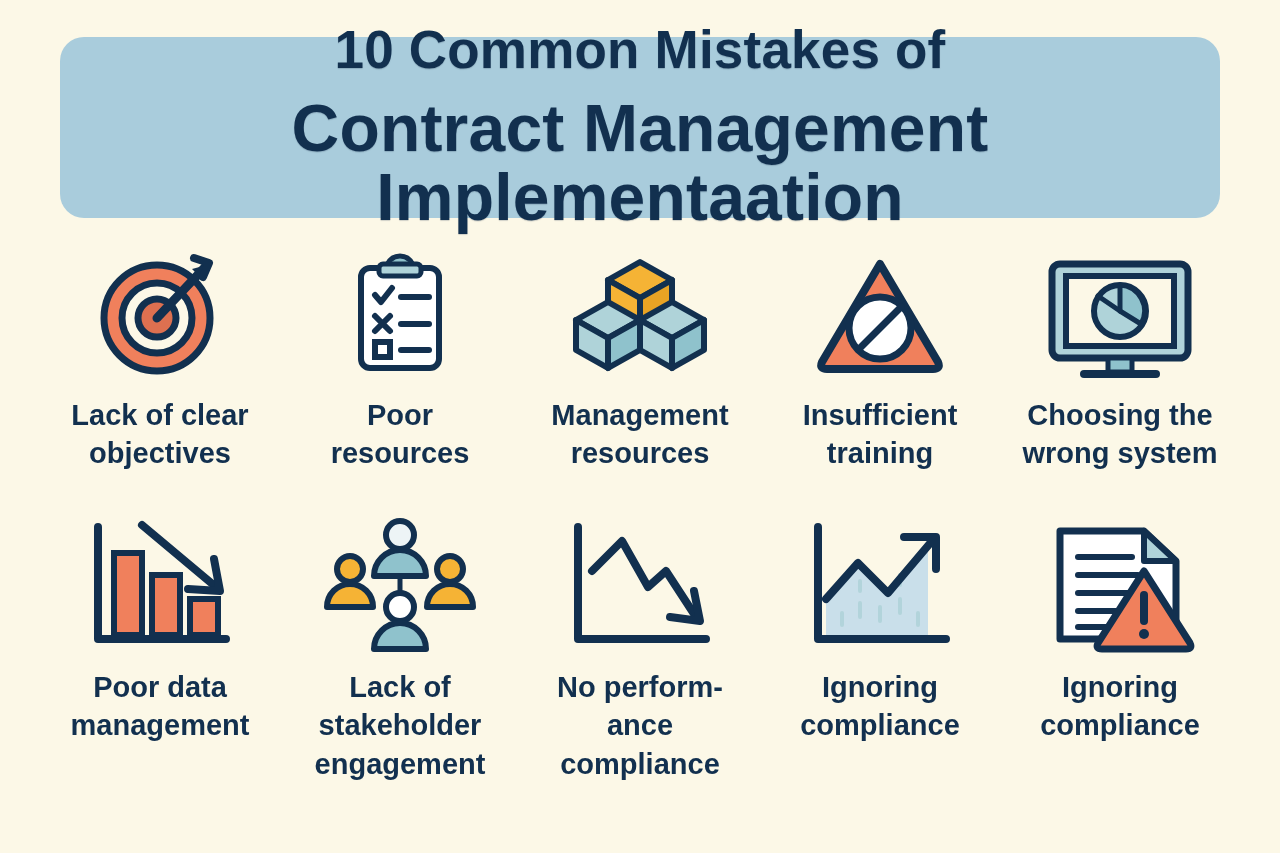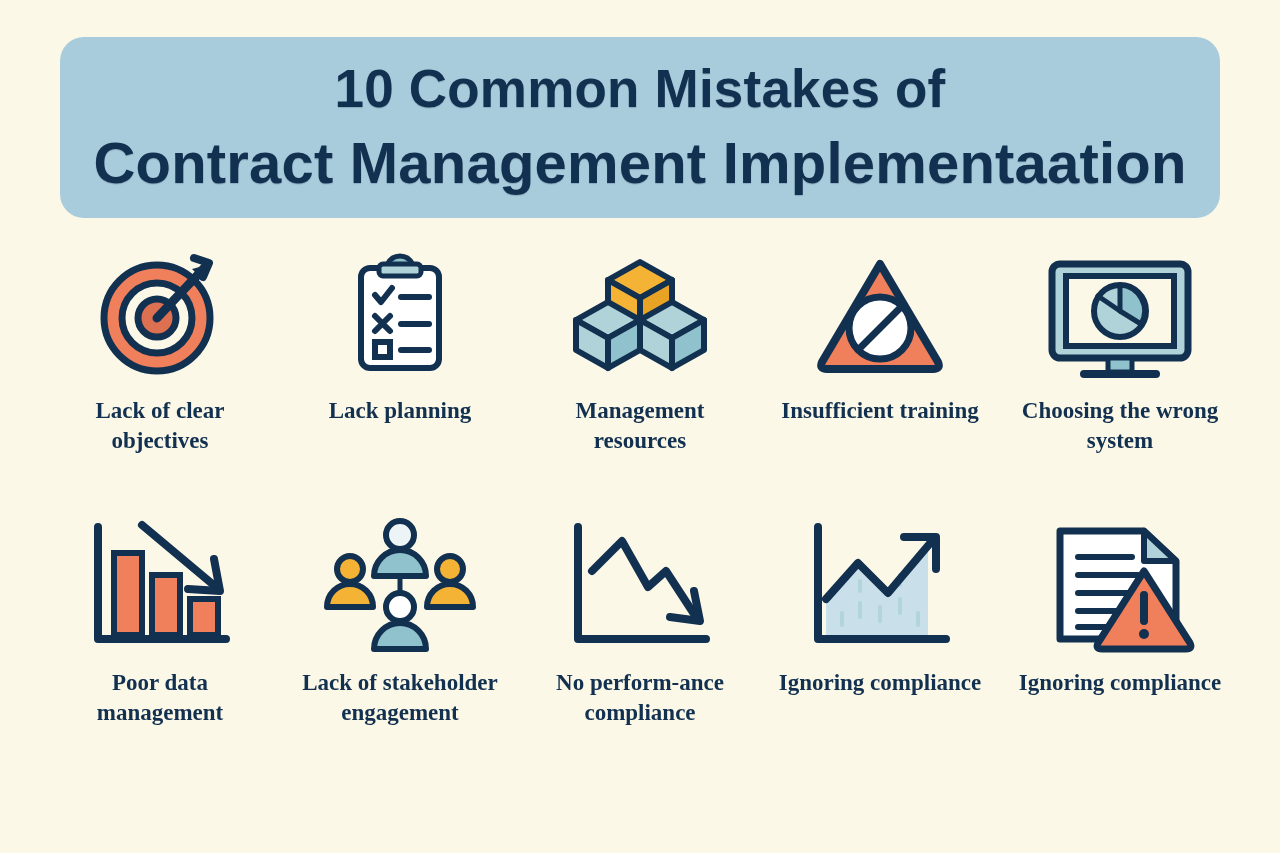--- a/index.html
+++ b/index.html
@@ -34,21 +34,21 @@
 
   .title-line {
     color: #12304F;
     font-weight: bold;
     text-align: center;
     letter-spacing: 0.2px;
     line-height: 1.05;
     text-shadow: 0 1px 1px rgba(10,30,55,0.18);
   }
   #title-line-1 { font-size: 53px; }
-  #title-line-2 { font-size: 58px; }
+  #title-line-2 { font-size: 66px; }
 
   
   #items-grid {
     position: absolute;
     left: 40px;
     top: 240px;
     width: 1200px;
     display: flex;
     flex-direction: column;
   }
@@ -71,26 +71,25 @@
     height: 150px;
     display: flex;
     align-items: center;
     justify-content: center;
   }
 
   .item-label {
     margin-top: 6px;
     color: #12304F;
     font-weight: bold;
-    font-size: 23px;
+    font-size: 29px;
     line-height: 1.32;
     text-align: center;
     max-width: 205px;
     word-break: normal;
-    font-family: Liberation Serif, serif;
   }
 
   svg { display: block; overflow: visible; }
 </style>
 </head>
 <body>
 
 <div id="header-banner">
   <div class="title-line" id="title-line-1">10 Common Mistakes of</div>
   <div class="title-line" id="title-line-2">Contract Management Implementaation</div>
@@ -121,21 +120,21 @@
           <path d="M50 20 q4 -14 15 -14 q11 0 15 14 z" fill="#8FC2CC" stroke="#12304F" stroke-width="5" stroke-linejoin="round"></path>
           <rect x="44" y="14" width="42" height="12" rx="4" fill="#AFD3D9" stroke="#12304F" stroke-width="5"></rect>
           <path d="M40 45 l6 7 l11 -14" fill="none" stroke="#12304F" stroke-width="6" stroke-linecap="round" stroke-linejoin="round"></path>
           <line x1="66" y1="47" x2="94" y2="47" stroke="#12304F" stroke-width="6" stroke-linecap="round"></line>
           <path d="M40 66 l15 15 M55 66 l-15 15" fill="none" stroke="#12304F" stroke-width="6" stroke-linecap="round"></path>
           <line x1="66" y1="74" x2="94" y2="74" stroke="#12304F" stroke-width="6" stroke-linecap="round"></line>
           <rect x="40" y="92" width="15" height="15" fill="none" stroke="#12304F" stroke-width="6"></rect>
           <line x1="66" y1="100" x2="94" y2="100" stroke="#12304F" stroke-width="6" stroke-linecap="round"></line>
         </svg>
       </div>
-      <div class="item-label">Lack planning</div>
+      <div class="item-label">Poor resources</div>
     </div>
 
     <div class="cell">
       <div class="icon-wrap">
         <svg width="140" height="130" viewBox="0 0 140 130">
           <g stroke="#12304F" stroke-width="6" stroke-linejoin="round">
             <path d="M70 12 L102 30 L70 48 L38 30 Z" fill="#F5B335"></path>
             <path d="M38 30 L70 48 L70 84 L38 66 Z" fill="#F5B335"></path>
             <path d="M102 30 L102 66 L70 84 L70 48 Z" fill="#E8A324"></path>
             <path d="M38 52 L70 70 L38 88 L6 70 Z" fill="#AFD3D9"></path>

